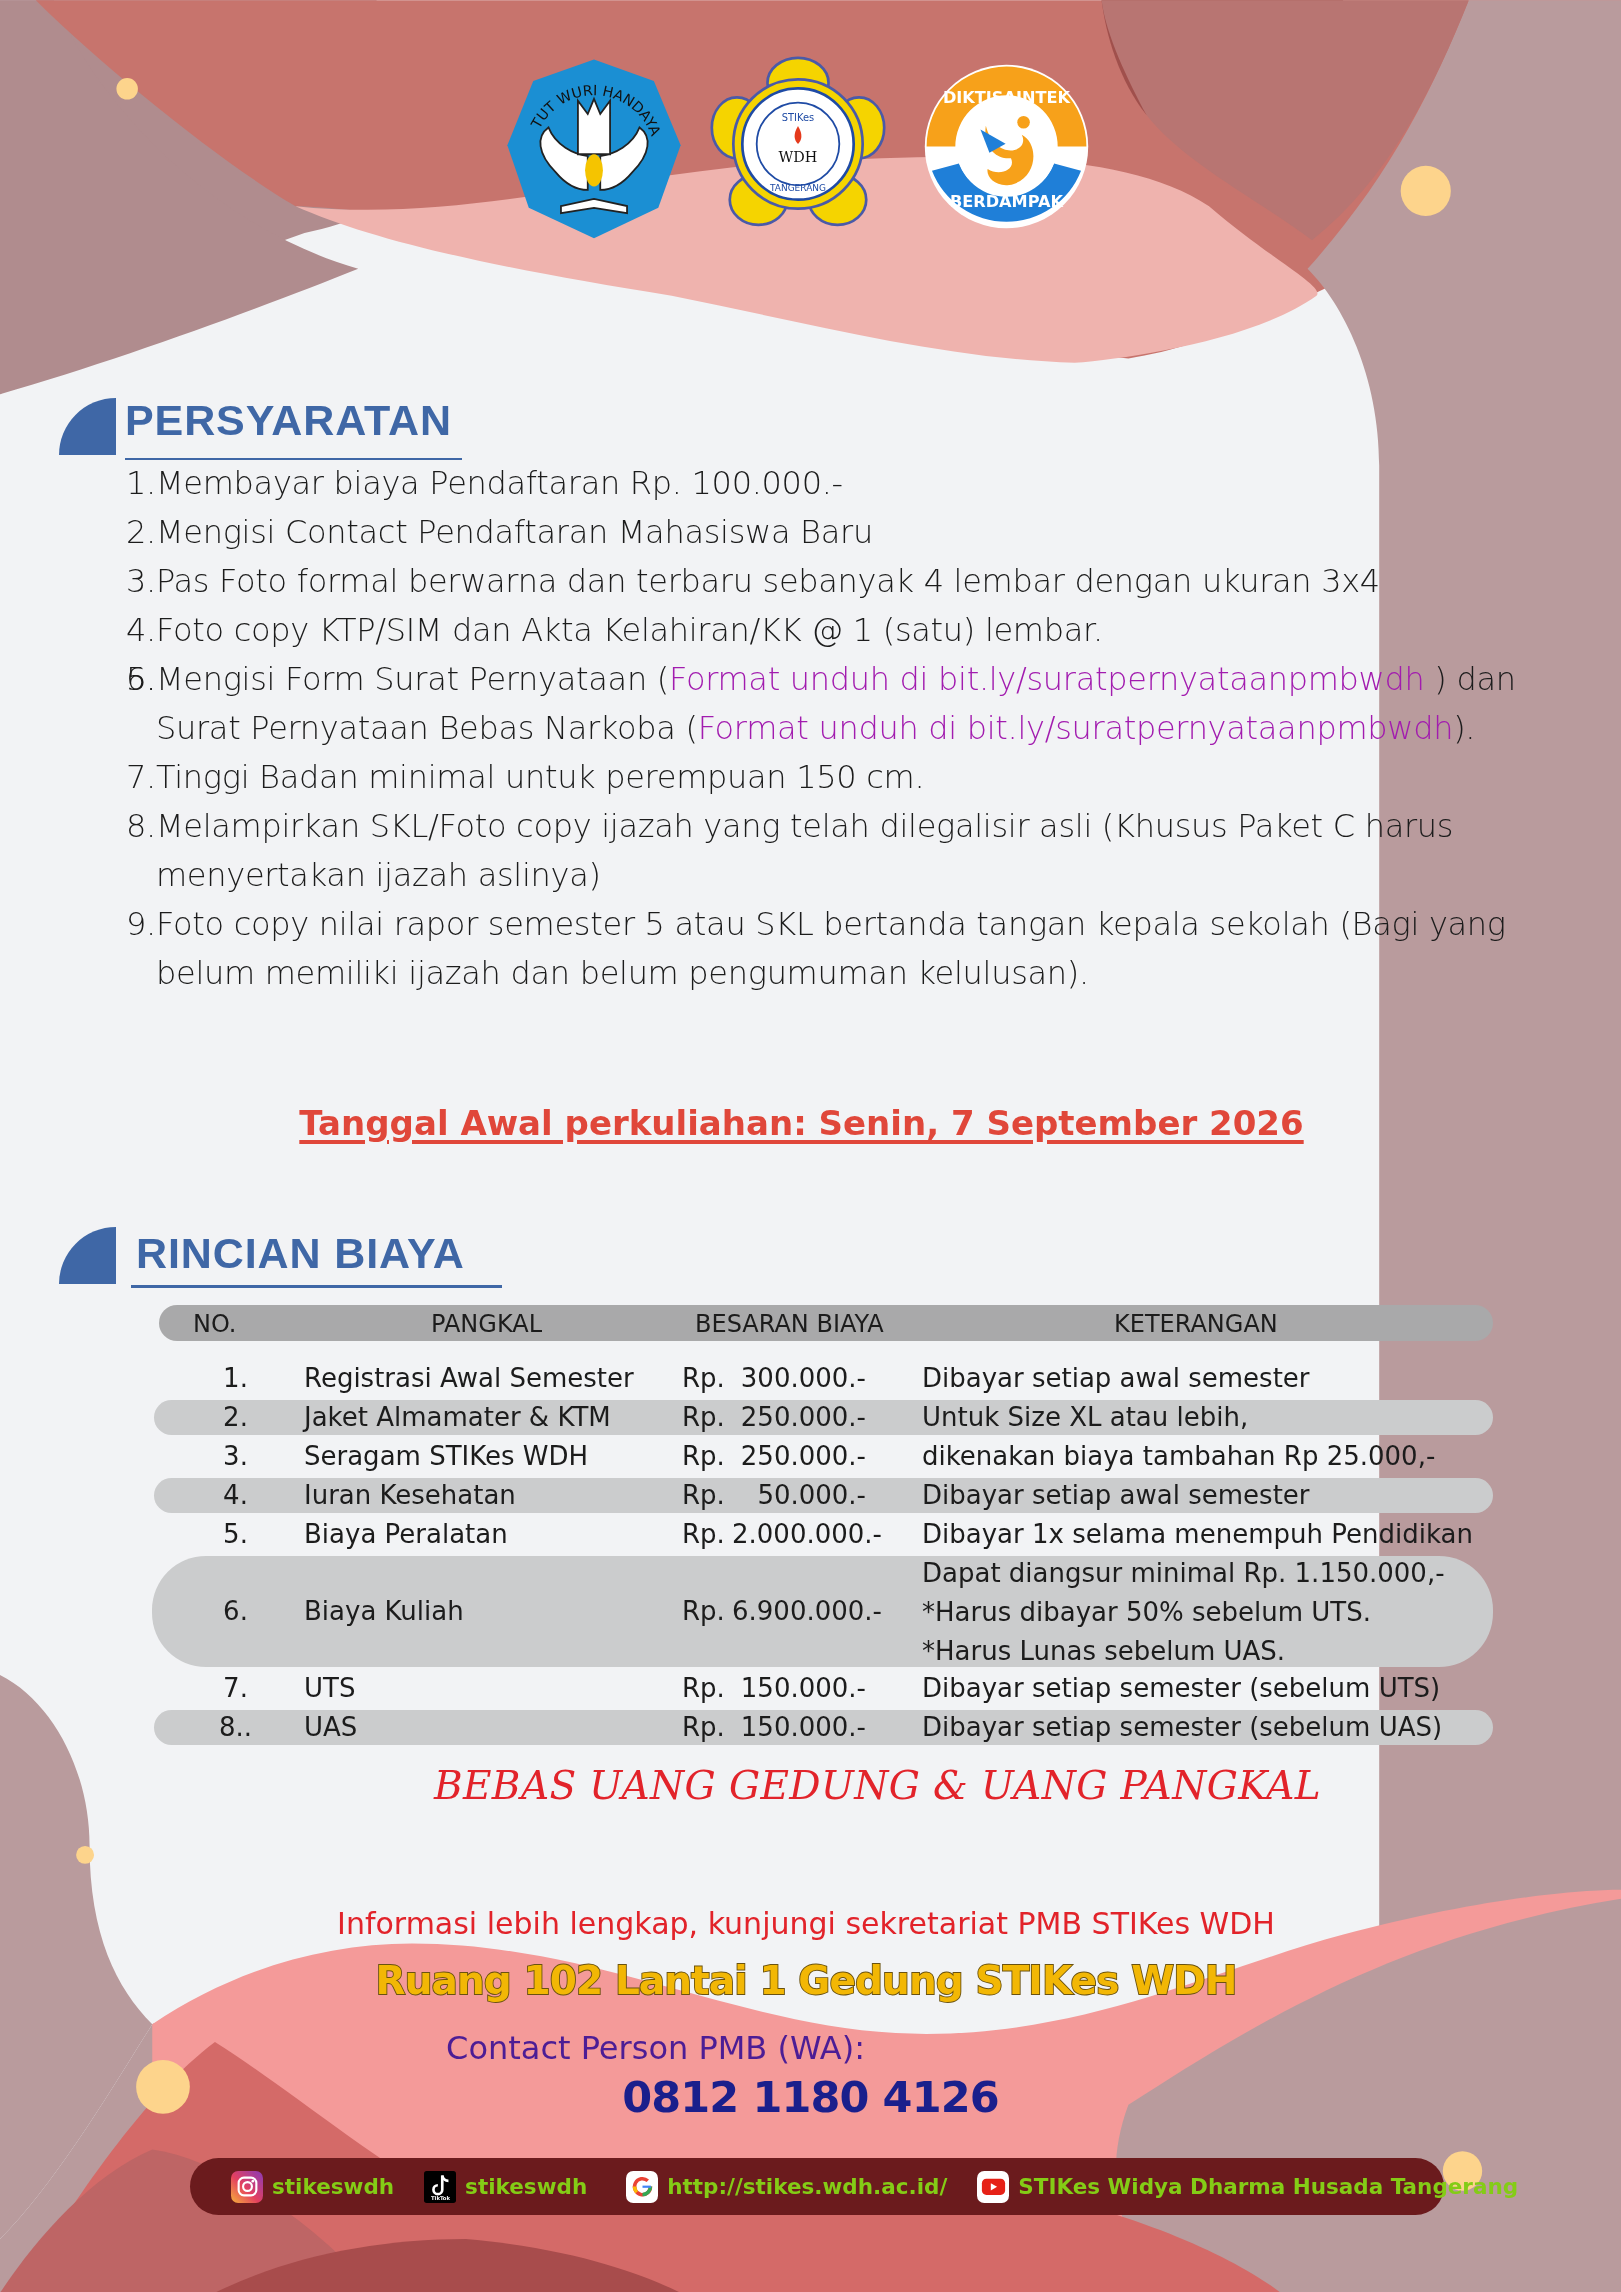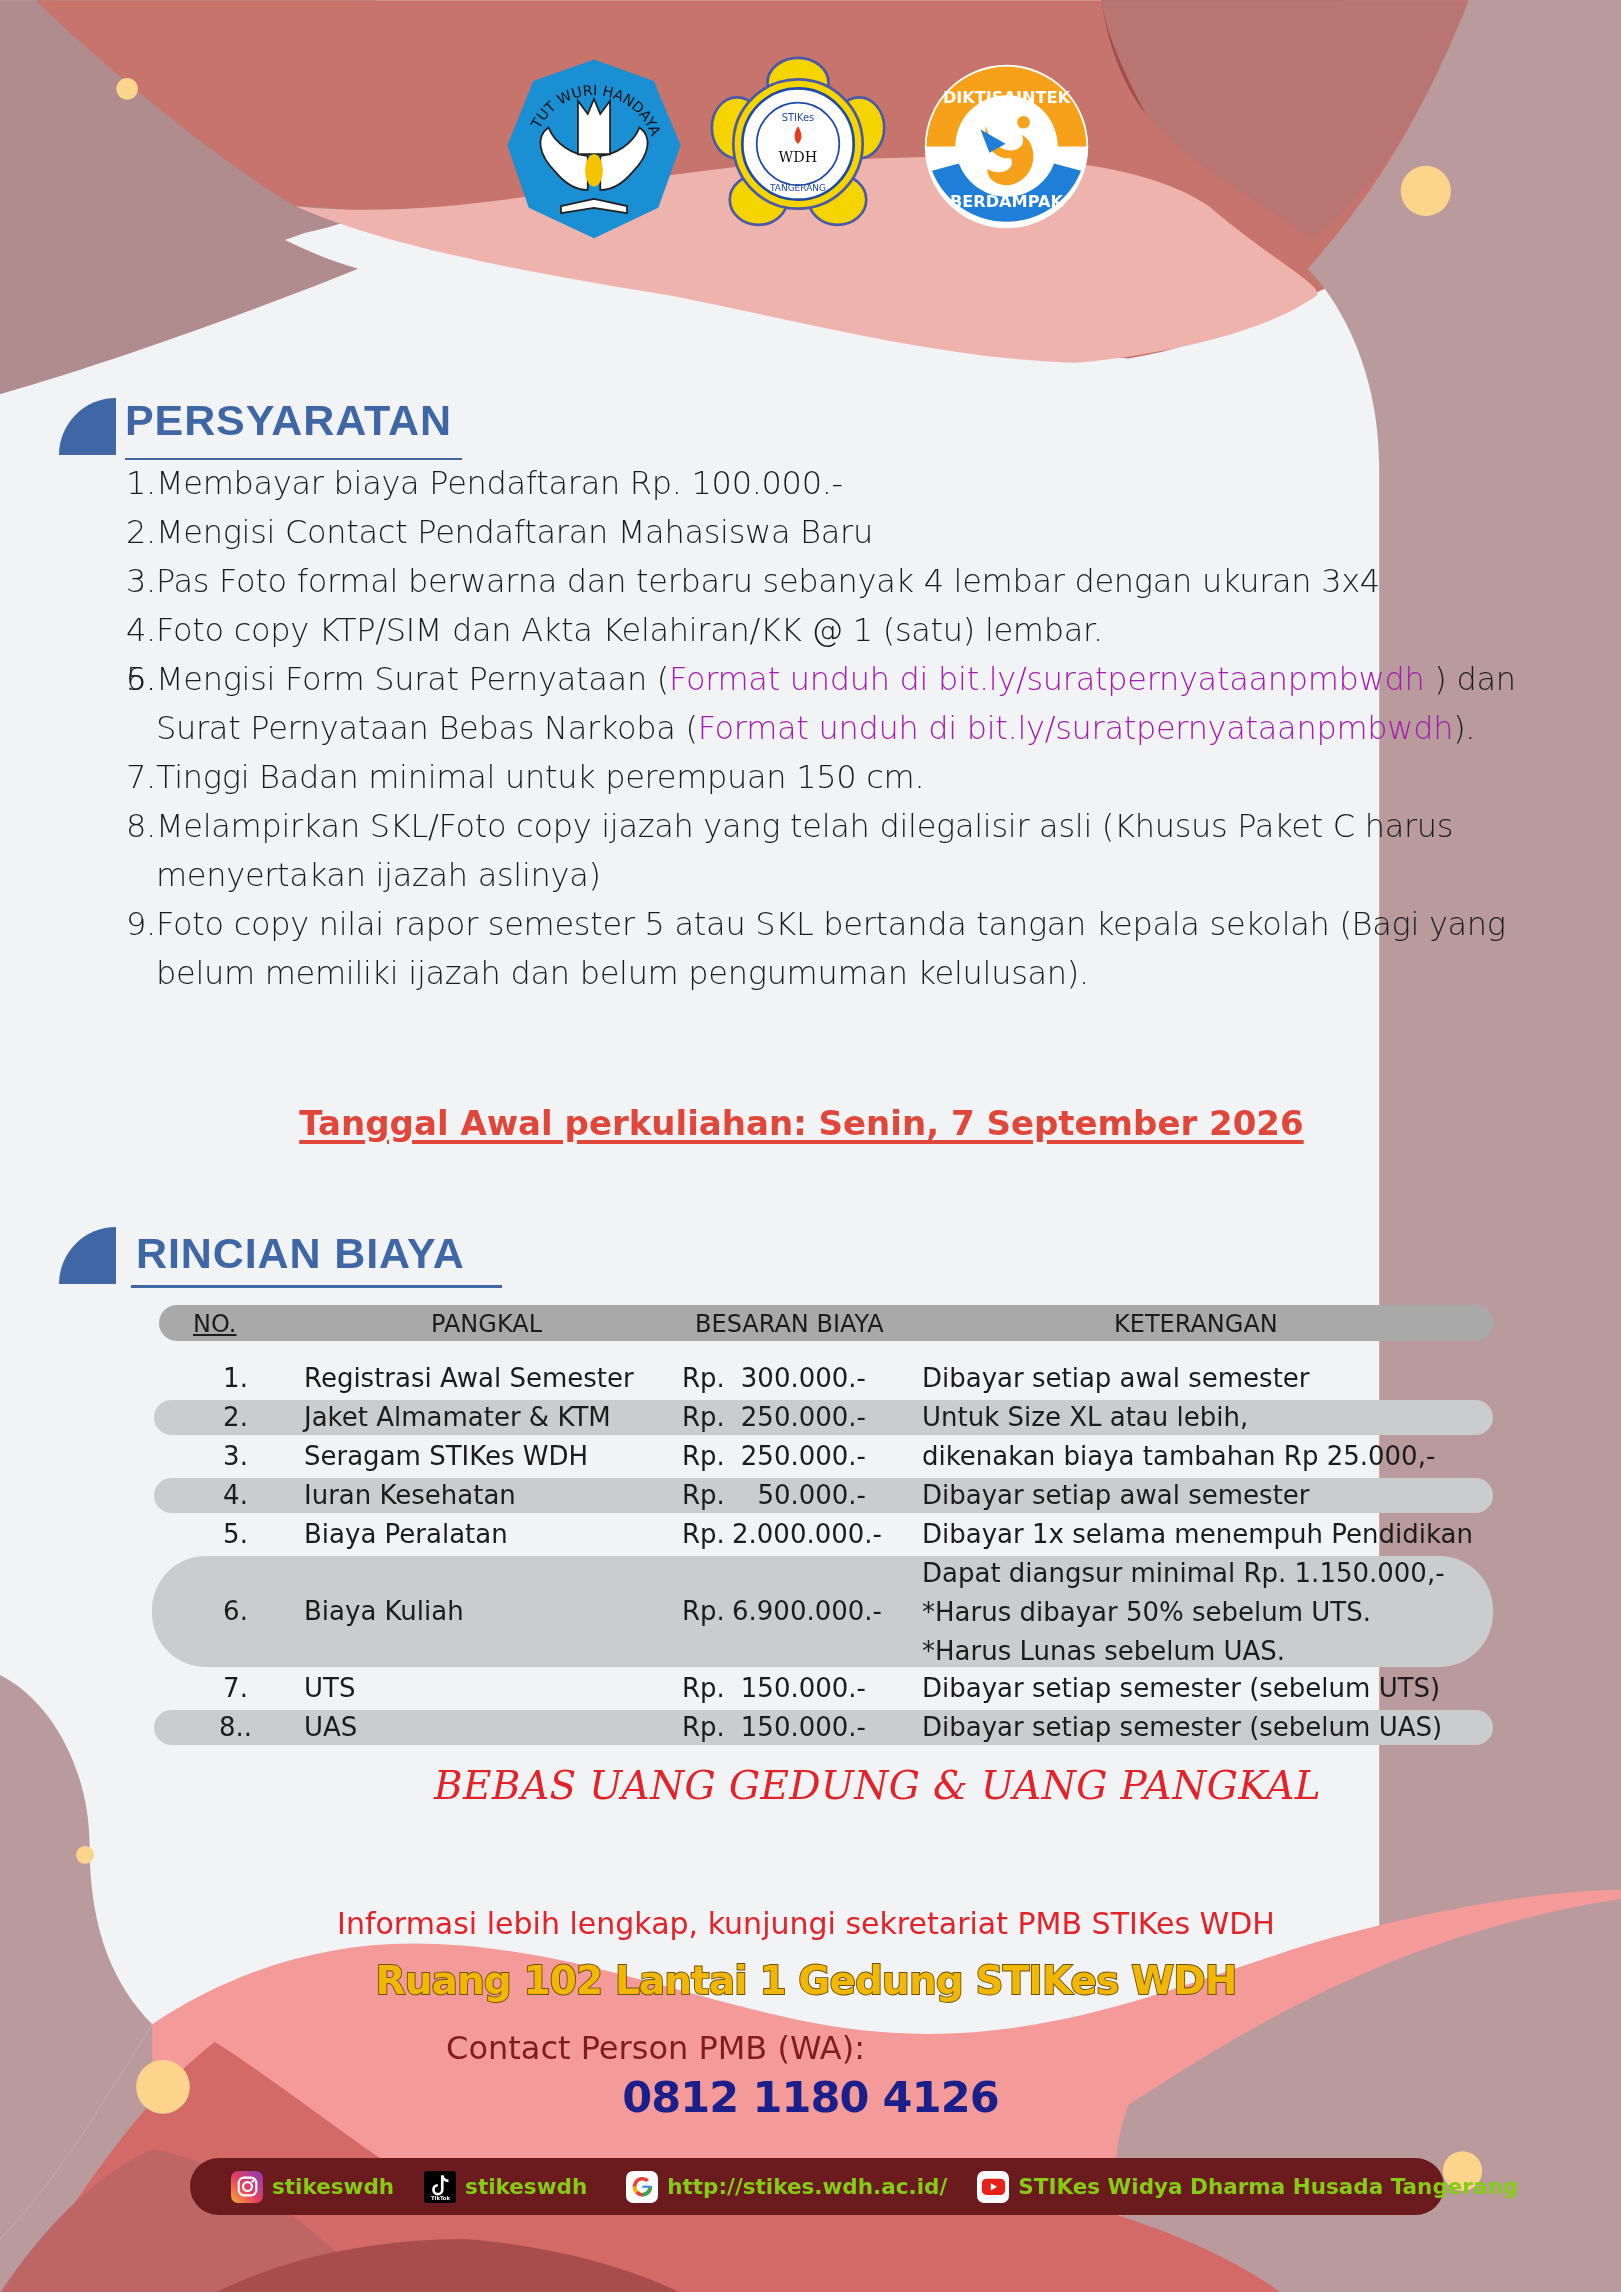--- a/index.html
+++ b/index.html
@@ -62,21 +62,21 @@
       position: absolute; top: 1906px; left: 0; width: 1612px; text-align: center; z-index: 3;
       font-size: 30px; color: #e2232a; font-family: "DejaVu Sans", sans-serif;
     }
     .room-line {
       position: absolute; top: 1958px; left: 0; width: 1612px; text-align: center; z-index: 3;
       font-size: 39px; font-weight: 700; color: #f2b705; font-family: "DejaVu Sans", sans-serif; letter-spacing: -0.9px;
       -webkit-text-stroke: 1.8px #6a5210; paint-order: stroke fill;
     }
     .cp-label {
       position: absolute; top: 2029px; left: 0; width: 1311px; text-align: center; z-index: 3;
-      font-size: 32px; color: #7f1d1d; font-family: "DejaVu Sans", sans-serif;
+      font-size: 32px; color: #4c1d95; font-family: "DejaVu Sans", sans-serif;
     }
     .cp-number {
       position: absolute; top: 2072px; left: 0; width: 1621px; text-align: center; z-index: 3;
       font-size: 43px; font-weight: 700; color: #1a1f8c; font-family: "DejaVu Sans", sans-serif; letter-spacing: -0.9px;
     }
 
     .social-bar {
       position: absolute; left: 190px; top: 2158px; width: 1254px; height: 57px; z-index: 3;
       background: #6b1b1d; border-radius: 29px; display: flex; align-items: center; padding-left: 41px;
       font-family: "DejaVu Sans", sans-serif; font-weight: 700; color: #84cc16; font-size: 21.5px;
@@ -191,21 +191,21 @@
 <div class="start-date">Tanggal Awal perkuliahan: Senin, 7 September 2026</div>
 
 <div class="section-head" style="left:59px; top:1225px; width:466px; height:59px;">
   <div class="tab-shape"></div>
   <div class="section-title" style="left:77px; top:3.6px; font-size:43px;">RINCIAN BIAYA</div>
   <div class="section-underline" style="left:72px; bottom:-3.6px; width:371px;"></div>
 </div>
 
 <div class="fee-table">
   <div class="fee-header">
-    <span style="left:34px;text-decoration:underline;">NO.</span>
+    <span style="left:34px;">NO.</span>
     <span style="left:272px;">PANGKAL</span>
     <span style="left:536px;">BESARAN BIAYA</span>
     <span style="left:955px;">KETERANGAN</span>
   </div>
   <div class="fee-rows" id="fee-rows">
       <div class="fee-row">
         <span class="c-no">1.</span>
         <span class="c-desc">Registrasi Awal Semester</span>
         <span class="c-rp">Rp.</span>
         <span class="c-amt">300.000.-</span>

